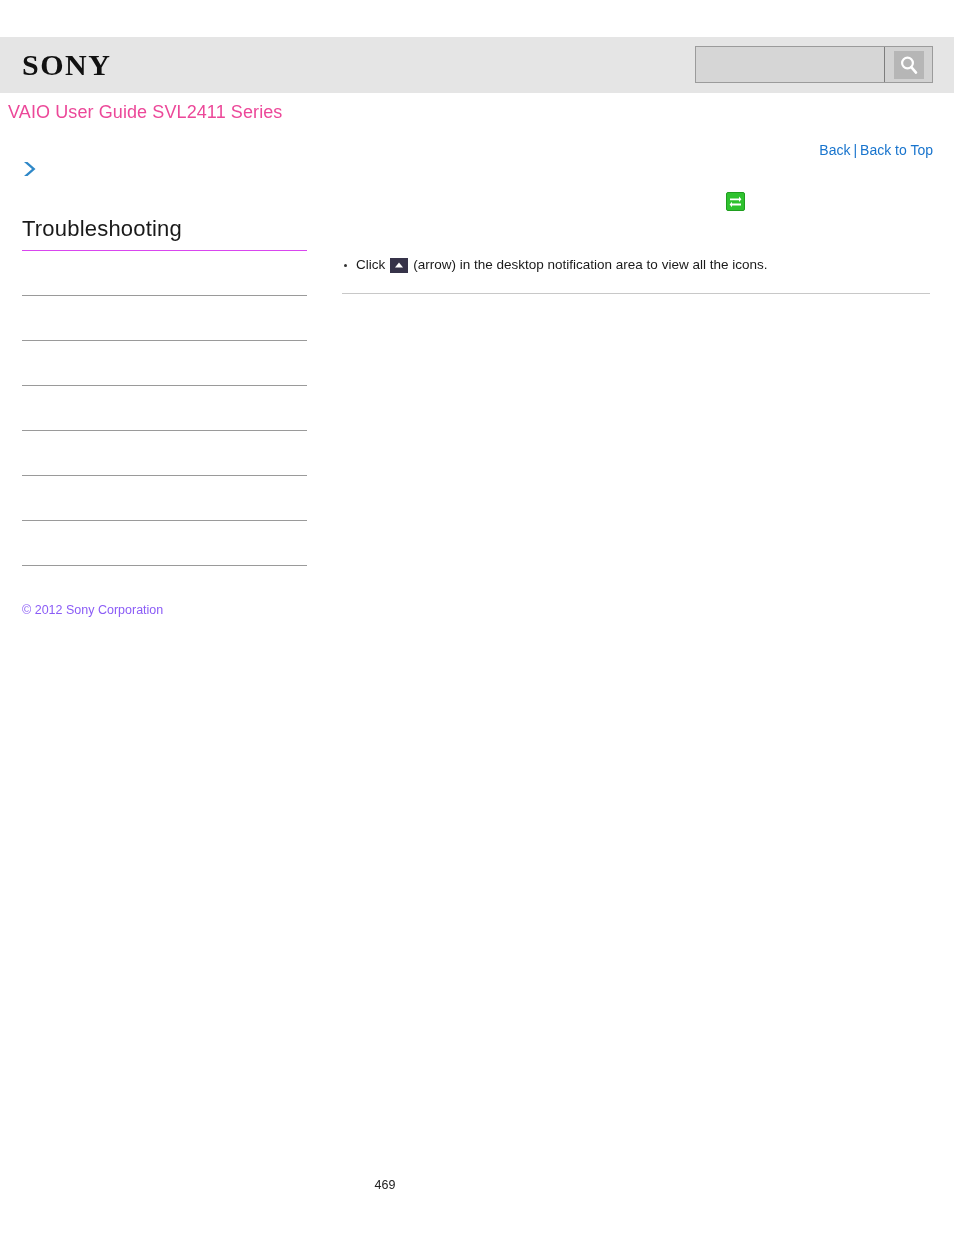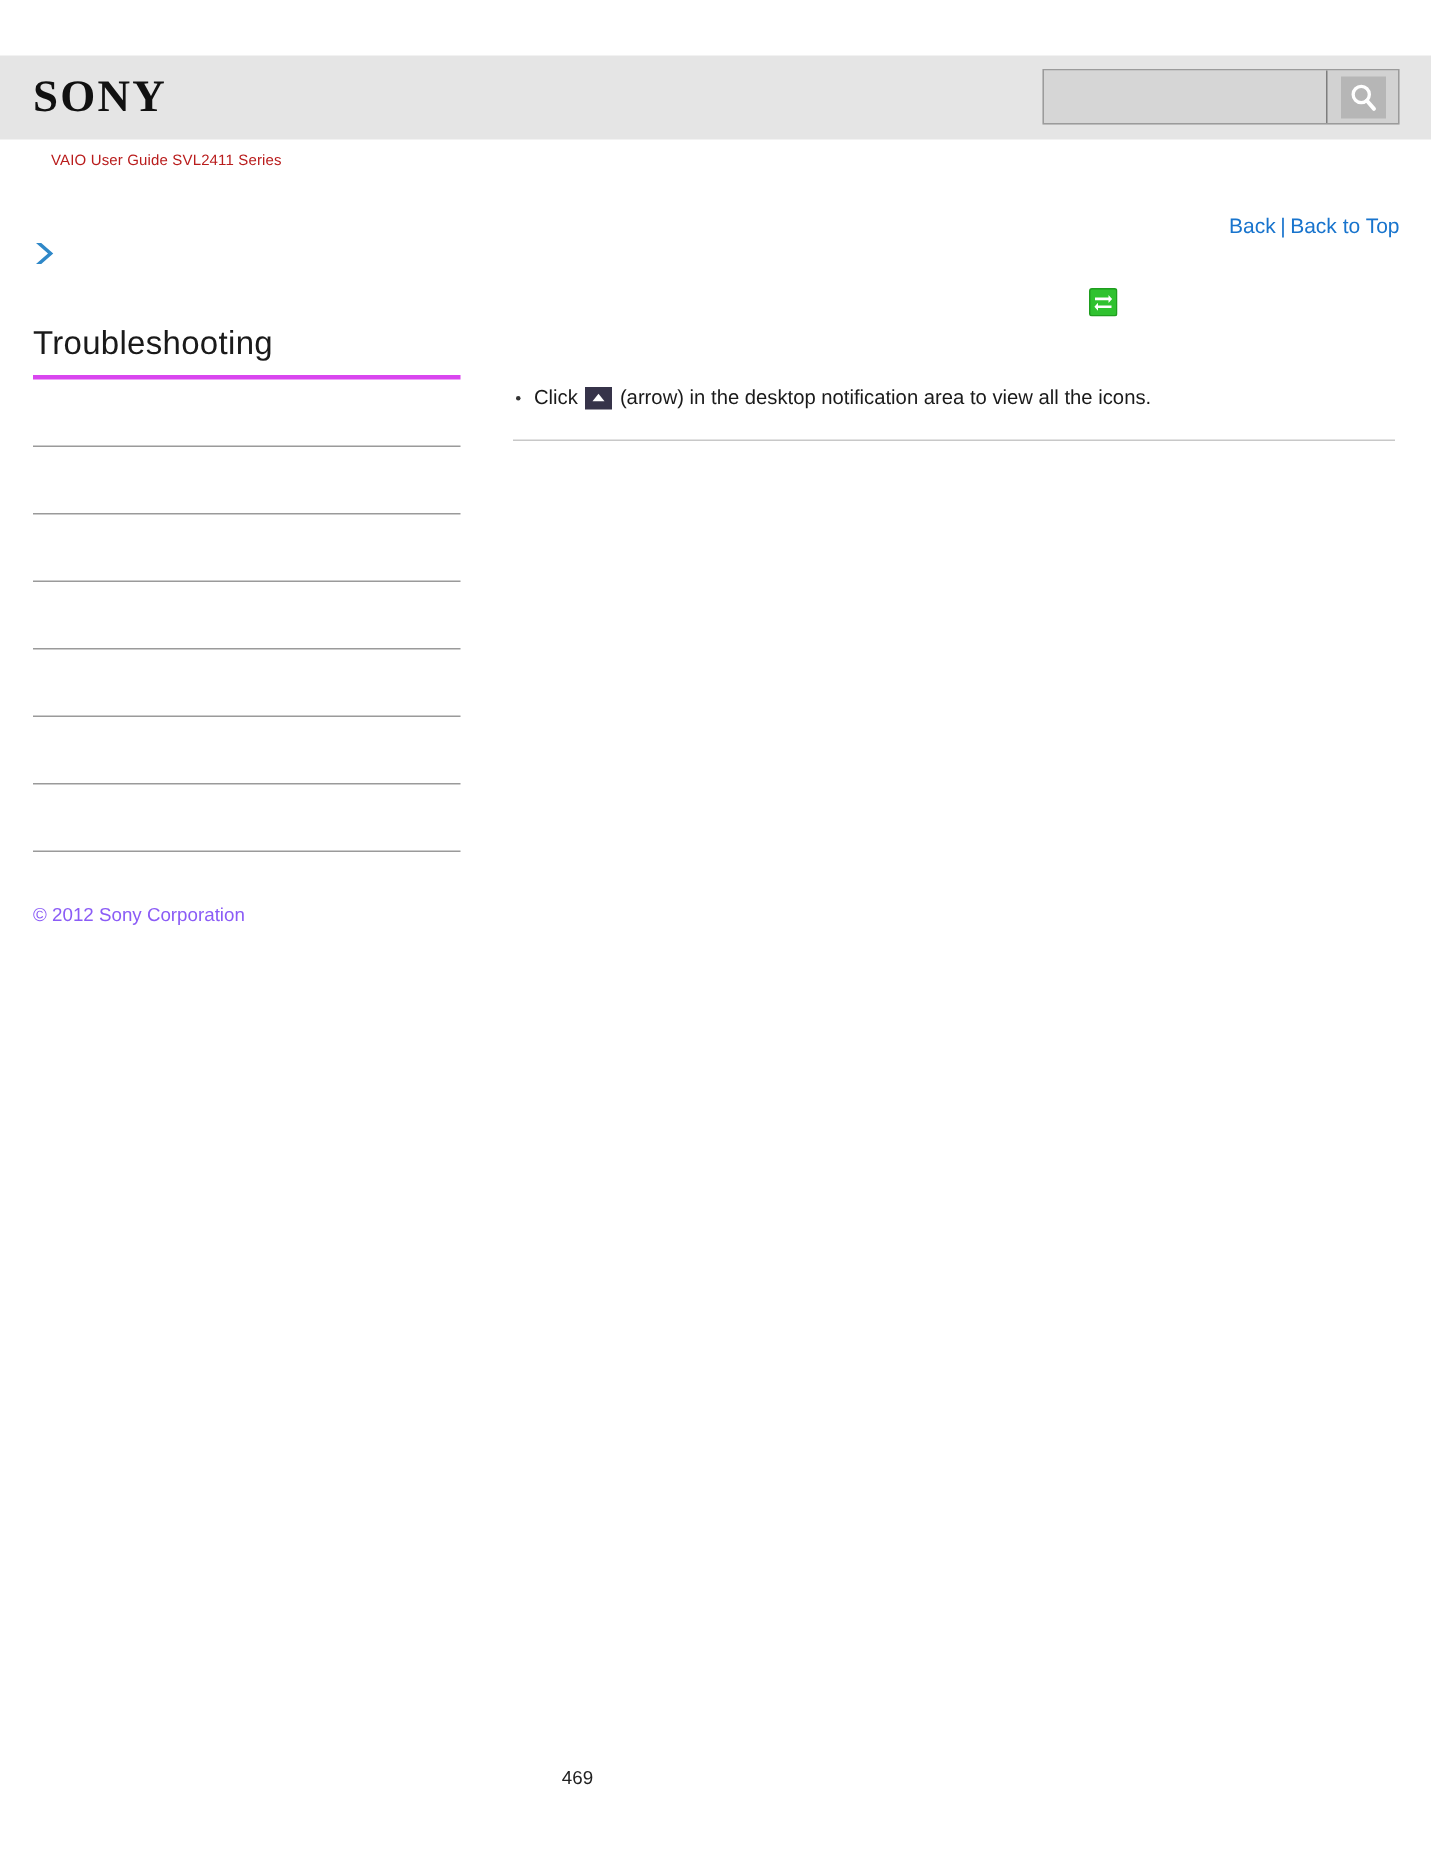--- a/index.html
+++ b/index.html
@@ -79,24 +79,24 @@
     height: 28px;
     background: #b6b6b6;
     display: flex;
     align-items: center;
     justify-content: center;
   }
 
   
   .doc-title {
     position: absolute;
-    left: 34px;
+    left: 8px;
     top: 102px;
-    font-size: 10px;
-    color: #b91c1c;
+    font-size: 18px;
+    color: #ec4899;
     letter-spacing: 0.1px;
   }
   .nav-links {
     position: absolute;
     right: 21px;
     top: 102px;
     font-size: 14px;
     color: #1874CD;
     white-space: nowrap;
     margin-top: 40px;
@@ -123,21 +123,21 @@
     height: 18px;
     display: block;
   }
   .sidebar-heading {
     margin-top: 38px;
     font-size: 22px;
     font-weight: normal;
     color: #1a1a1a;
     letter-spacing: 0.2px;
     padding-bottom: 8px;
-    border-bottom: 3px solid #d946ef;
+    border-bottom: 1px solid #d946ef;
     line-height: 26px;
   }
   .sidebar-list {
     list-style: none;
     margin: 0;
     padding: 0;
   }
   .sidebar-list li {
     height: 45px;
     border-bottom: 1px solid #9a9a9a;

